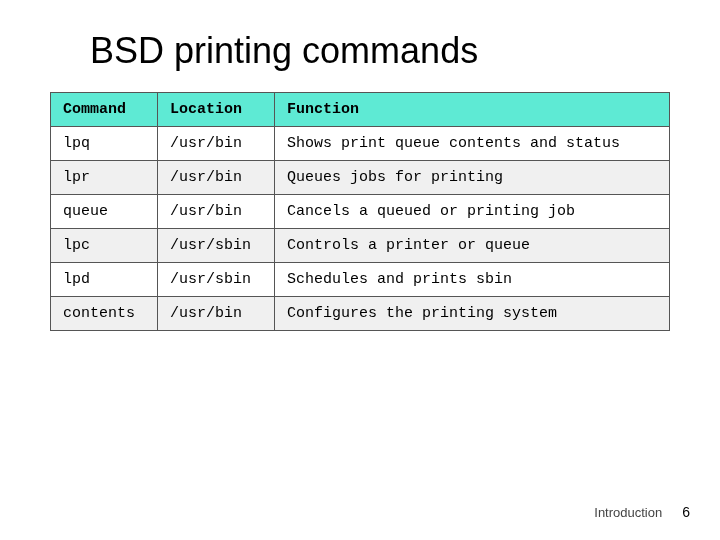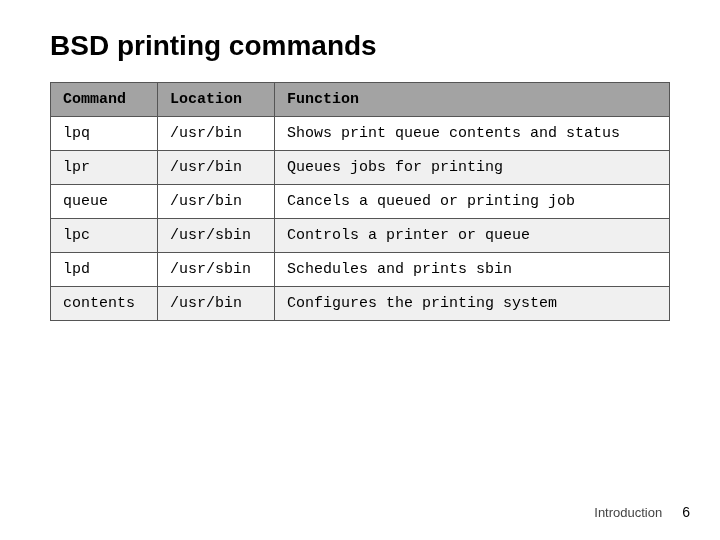--- a/index.html
+++ b/index.html
@@ -17,44 +17,45 @@
     }
 
     .page {
       width: 720px;
       height: 540px;
       padding: 30px 50px 20px 50px;
       position: relative;
     }
 
     .page-title {
-      font-size: 28px;
-      font-weight: bold;
+      font-size: 36px;
+      font-weight: normal;
       font-family: Arial, sans-serif;
       color: #000000;
       margin-bottom: 20px;
+      margin-left: 40px;
     }
 
     .data-table {
       width: 100%;
       border-collapse: collapse;
       font-size: 15px;
     }
 
     .data-table th,
     .data-table td {
       border: 1px solid #555555;
       padding: 8px 12px;
       text-align: left;
       vertical-align: middle;
       color: #000000;
     }
 
     .data-table thead tr {
-      background: #a3a3a3;
+      background: #5eead4;
     }
 
     .data-table thead th {
       font-weight: bold;
       font-family: 'Courier New', Courier, monospace;
     }
 
     .data-table tbody tr:nth-child(even) {
       background: #f0f0f0;
     }

